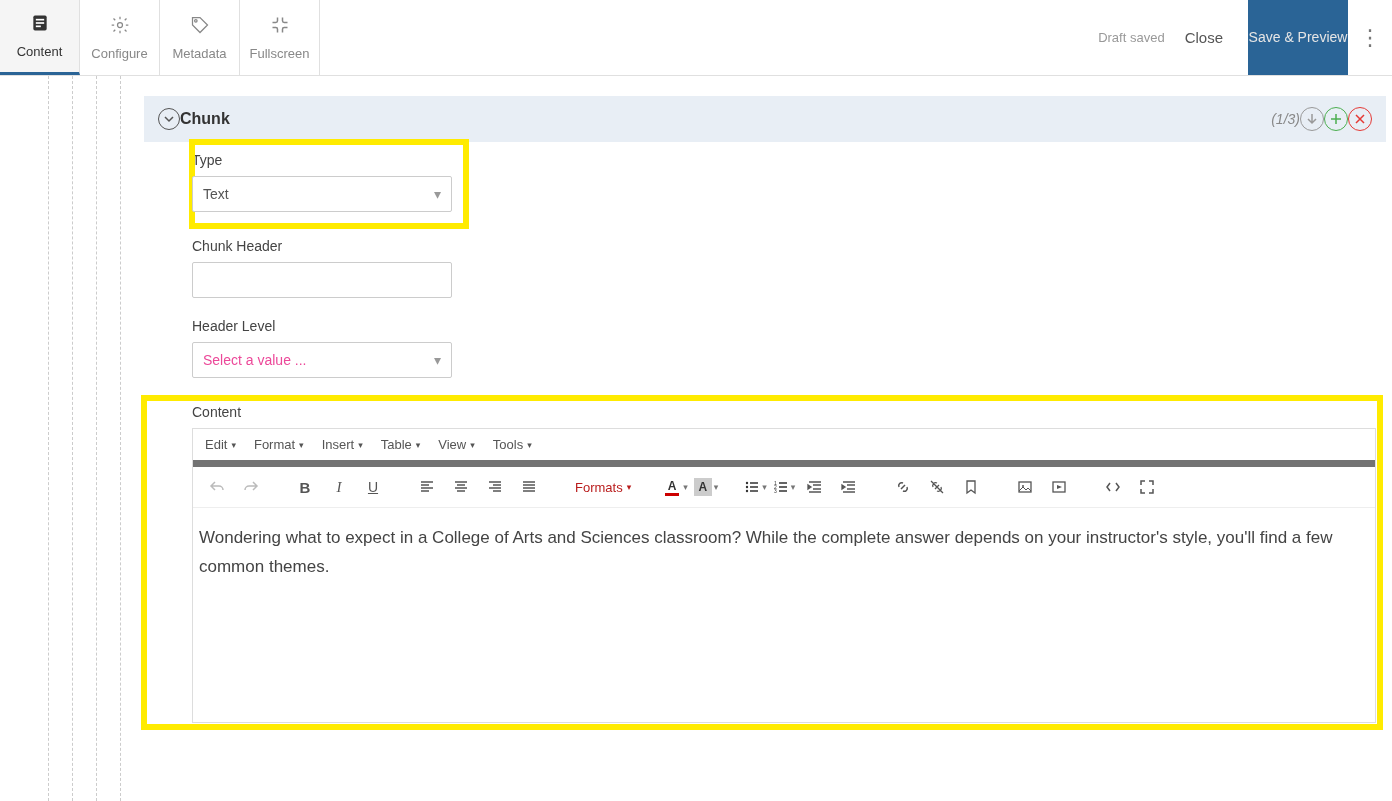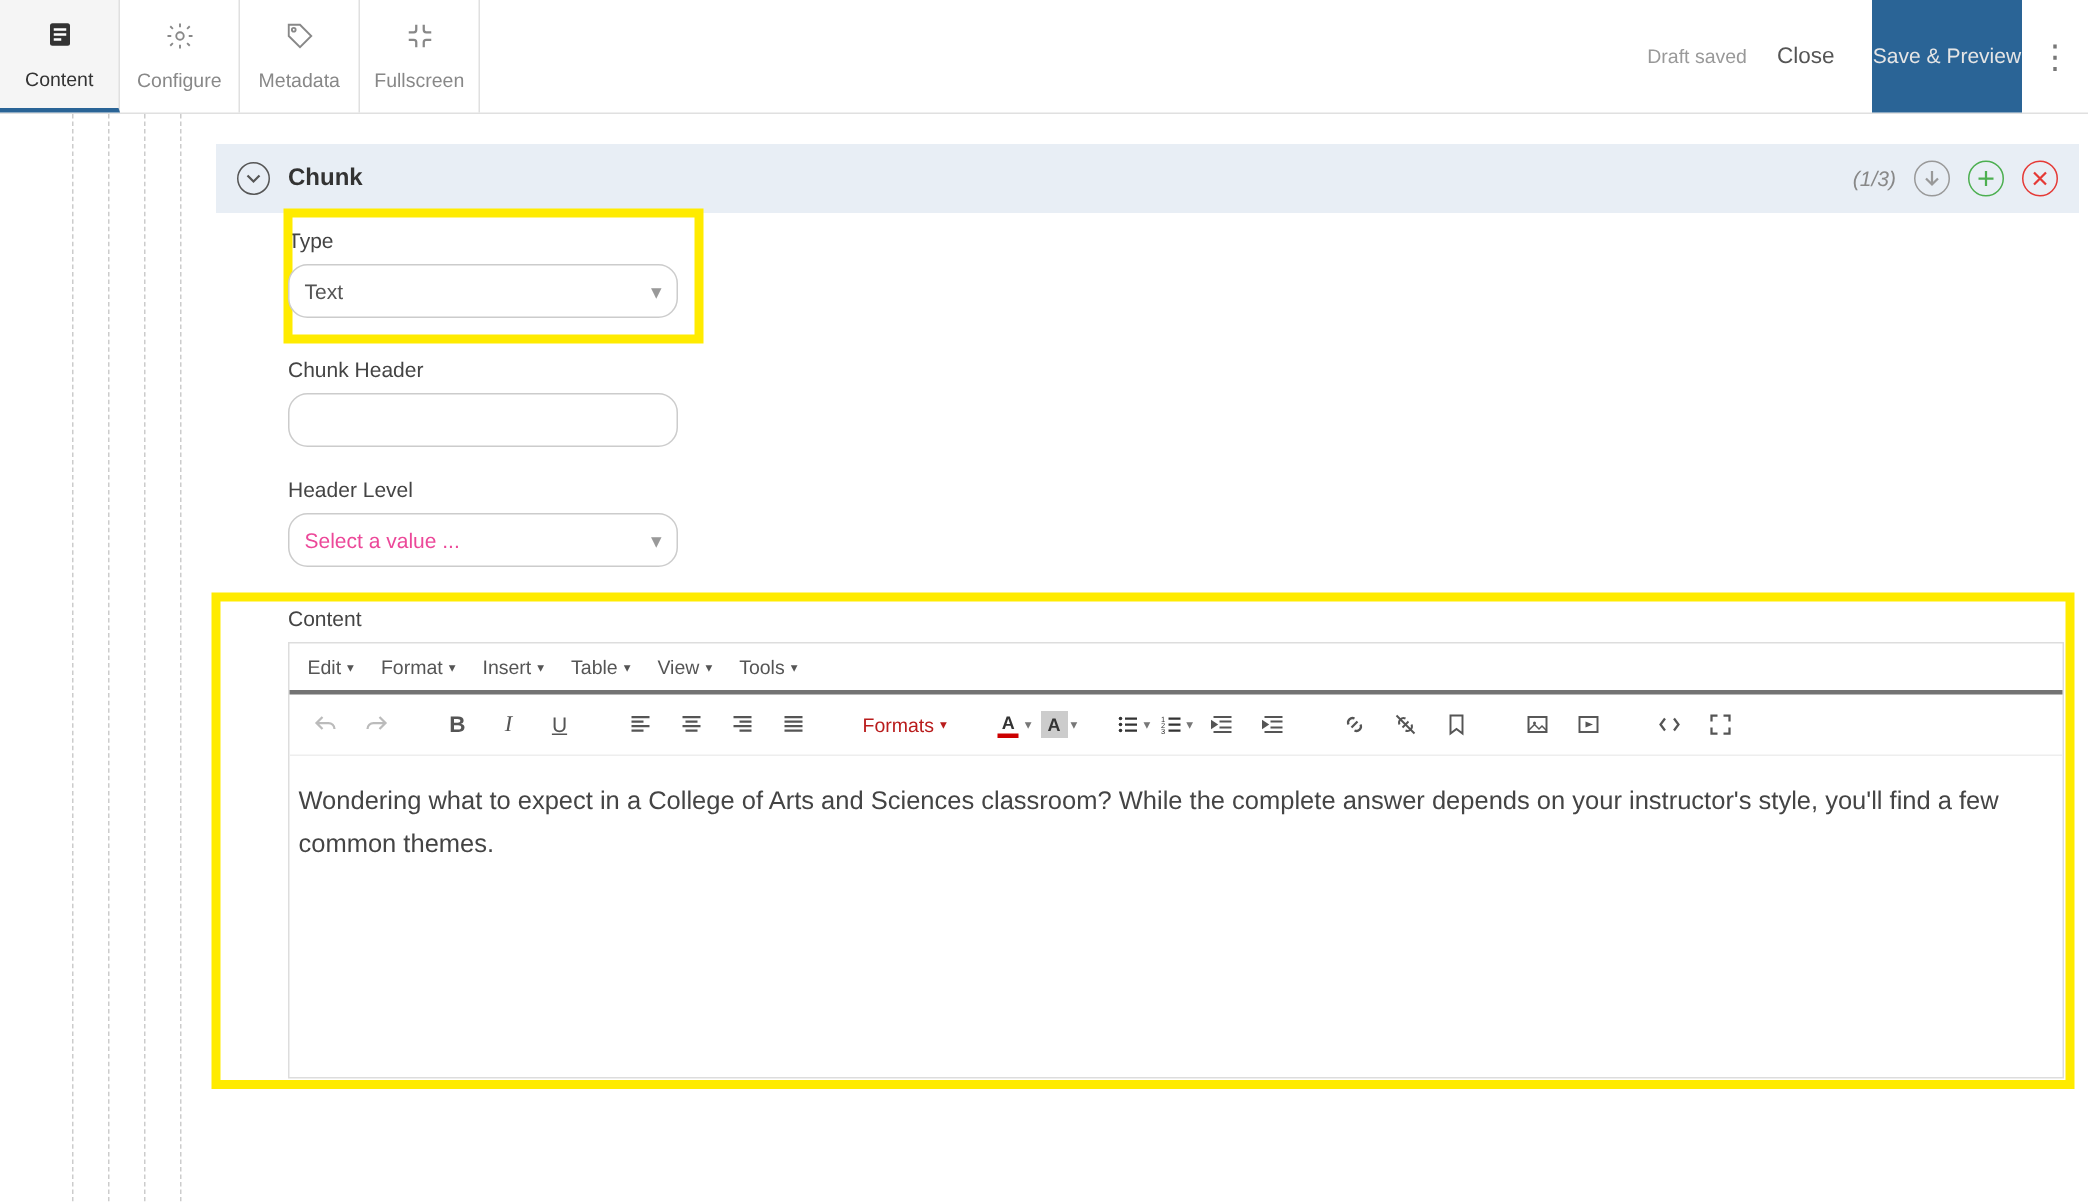--- a/index.html
+++ b/index.html
@@ -16,45 +16,45 @@
 .topbar .save-btn { background: #2a6496; color: #e5e5e5; display: flex; align-items: center; justify-content: center; width: 100px; font-size: 14px; text-align: center; cursor: pointer; line-height: 1.4; }
 .topbar .more-btn { width: 44px; display: flex; align-items: center; justify-content: center; cursor: pointer; color: #777; font-size: 22px; }
 
 .canvas { display: flex; padding-left: 24px; }
 .rails { display: flex; }
 .rail { width: 24px; border-left: 1px dashed #ccc; height: 725px; }
 .rail:first-child { border-left: none; }
 
 .content-col { flex: 1; padding-top: 20px; }
 
-.chunk-header-bar { background: #e8eef5; height: 46px; display: flex; align-items: center; padding: 0 14px; gap: 12px; margin-right: 6px; }
+.chunk-header-bar { background: #e8eef5; height: 46px; display: flex; align-items: center; padding: 0 14px; margin-right: 6px; }
 .chunk-header-bar .chev { width: 22px; height: 22px; border: 1.5px solid #555; border-radius: 50%; display: flex; align-items: center; justify-content: center; cursor: pointer; }
 .chunk-header-bar .chev svg { width: 10px; height: 10px; }
 .chunk-header-bar .title { font-size: 16px; font-weight: 600; color: #333; }
 .chunk-header-bar .spacer2 { flex: 1; }
 .chunk-header-bar .count { color: #888; font-style: italic; font-size: 14px; }
 .chunk-header-bar .circ { width: 24px; height: 24px; border-radius: 50%; display: flex; align-items: center; justify-content: center; cursor: pointer; border: 1.5px solid; }
 .chunk-header-bar .circ.gray { border-color: #999; color: #999; }
 .chunk-header-bar .circ.green { border-color: #4caf50; color: #4caf50; }
 .chunk-header-bar .circ.red { border-color: #e53935; color: #e53935; }
 .chunk-header-bar .circ svg { width: 12px; height: 12px; }
 
 .form-area { padding-left: 48px; }
 .field-block { margin-bottom: 20px; }
 .field-label { font-size: 14px; color: #444; margin-bottom: 8px; }
-.select-box, .text-box { width: 260px; height: 36px; border: 1px solid #ccc; border-radius: 13px; background: #fff; display: flex; align-items: center; padding: 0 10px; font-size: 14px; color: #555; position: relative; cursor: pointer; }
+.select-box, .text-box { width: 260px; height: 36px; border: 1px solid #ccc; border-radius: 2px; background: #fff; display: flex; align-items: center; padding: 0 10px; font-size: 14px; color: #555; position: relative; cursor: pointer; }
 .select-box .caret { position: absolute; right: 10px; color: #999; }
 .text-box { cursor: text; }
 
 .highlight-yellow { outline: 6px solid #ffeb00; outline-offset: -3px; }
 .hl-wrap-type { display: inline-block; padding: 10px 14px 14px 0; background: transparent; }
 .hl-wrap-content { padding: 6px 4px 4px 0; margin-right: 12px; }
 
 .editor-wrap { border: 1px solid #ddd; background: #fff; margin-top: 6px; }
-.editor-menubar { display: flex; gap: 18px; padding: 8px 12px; border-bottom: 3px solid #737373; font-size: 13px; color: #555; }
+.editor-menubar { display: flex; gap: 18px; padding: 8px 12px; border-bottom: 7px solid #737373; font-size: 13px; color: #555; }
 .editor-menubar .mi { display: flex; align-items: center; gap: 4px; cursor: pointer; }
 .editor-menubar .mi .dd { font-size: 9px; }
 
 .editor-toolbar { display: flex; align-items: center; gap: 6px; padding: 6px 10px; border-bottom: 1px solid #eee; flex-wrap: wrap; }
 .editor-toolbar .tbtn { width: 28px; height: 28px; display: flex; align-items: center; justify-content: center; cursor: pointer; color: #555; border-radius: 2px; }
 .editor-toolbar .tbtn svg { width: 16px; height: 16px; }
 .editor-toolbar .sep { width: 14px; }
 .editor-toolbar .formats { font-size: 13px; color: #b91c1c; padding: 0 6px; cursor: pointer; display: flex; align-items: center; gap: 4px; }
 .editor-toolbar .formats .dd { font-size: 9px; }
 .editor-toolbar .tcolor { display: flex; align-items: center; gap: 2px; cursor: pointer; }

